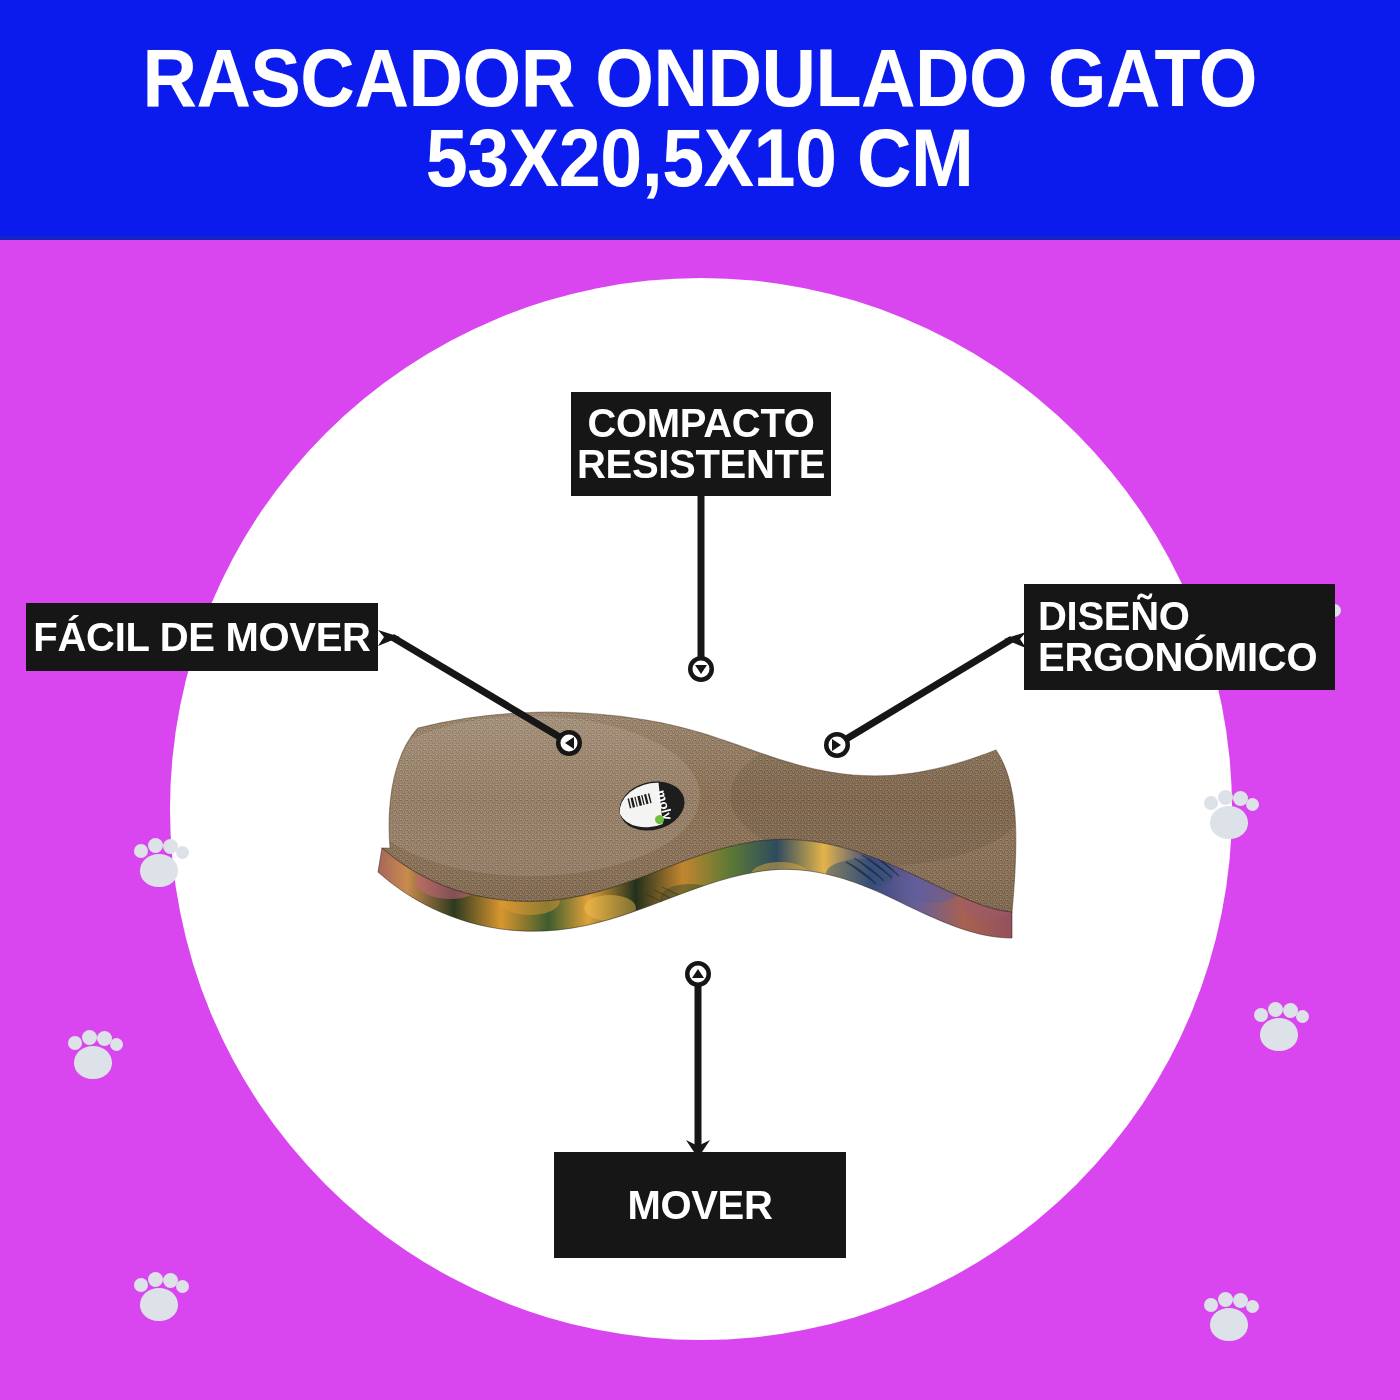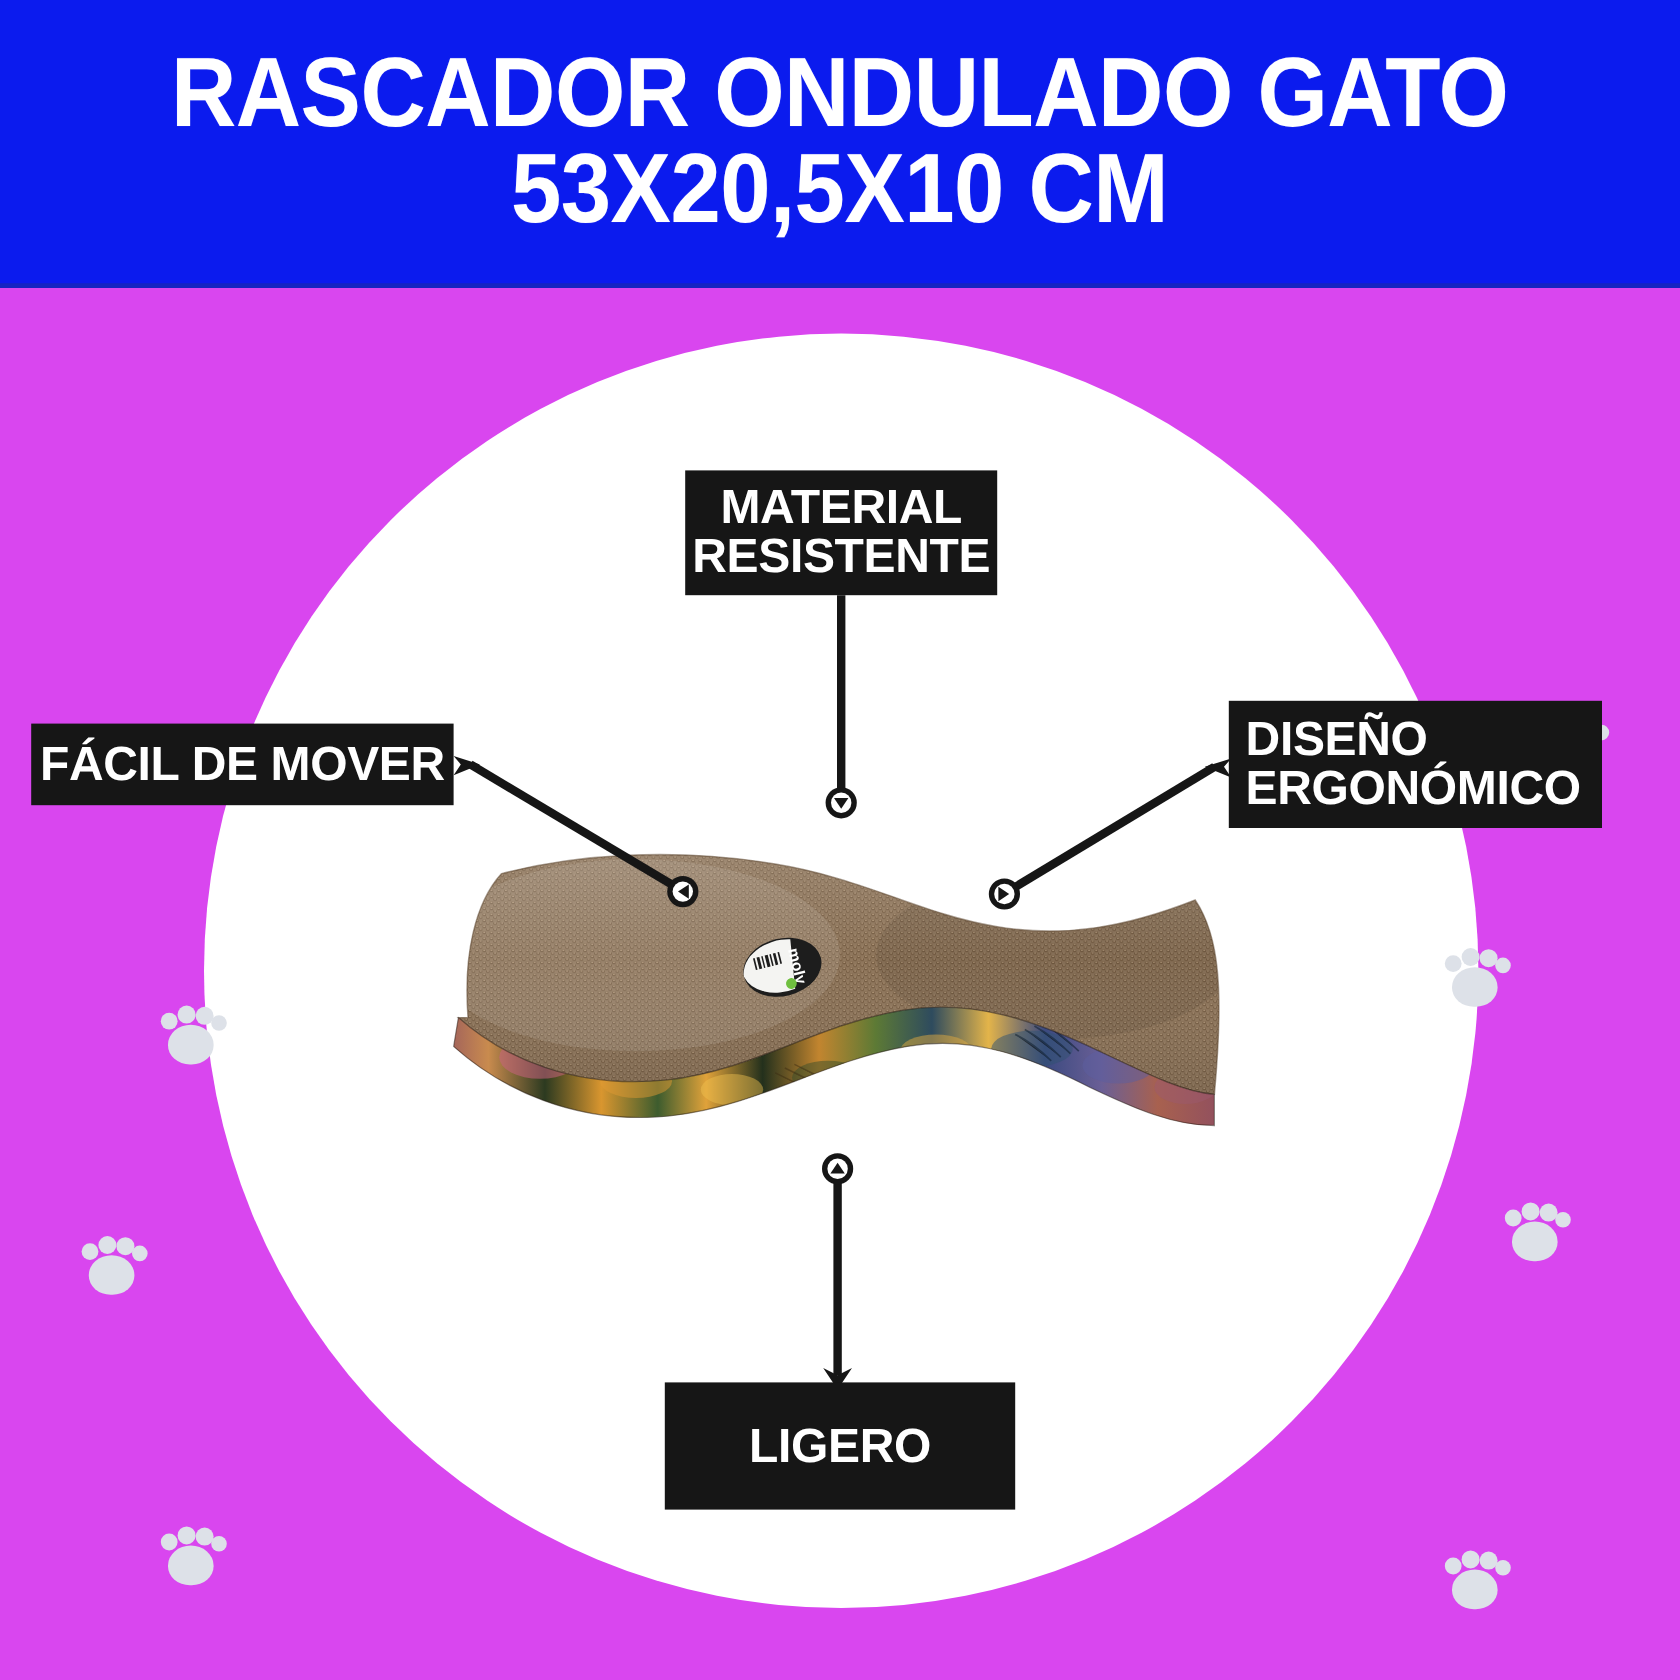--- a/index.html
+++ b/index.html
@@ -367,30 +367,30 @@
       <polygon points="832,739 832,751 841,745" fill="#161616"></polygon>
     </g>
     <g>
       <circle cx="698" cy="974" r="13" fill="#161616"></circle>
       <circle cx="698" cy="974" r="8.5" fill="#ffffff"></circle>
       <polygon points="692,978 704,978 698,969" fill="#161616"></polygon>
     </g>
   </svg>
 
   <div class="callout-box" id="callout-material">
-    <span class="txt-line">MATERIAL</span>
+    <span class="txt-line">COMPACTO</span>
     <span class="txt-line">RESISTENTE</span>
   </div>
 
   <div class="callout-box" id="callout-facil">
     <span class="txt-line">FÁCIL DE MOVER</span>
   </div>
 
   <div class="callout-box" id="callout-diseno">
     <span class="txt-line">DISEÑO</span>
     <span class="txt-line">ERGONÓMICO</span>
   </div>
 
   <div class="callout-box" id="callout-compacto">
-    <span class="txt-line">LIGERO</span>
+    <span class="txt-line">MOVER</span>
   </div>
 
 </div>
 
 </body></html>

